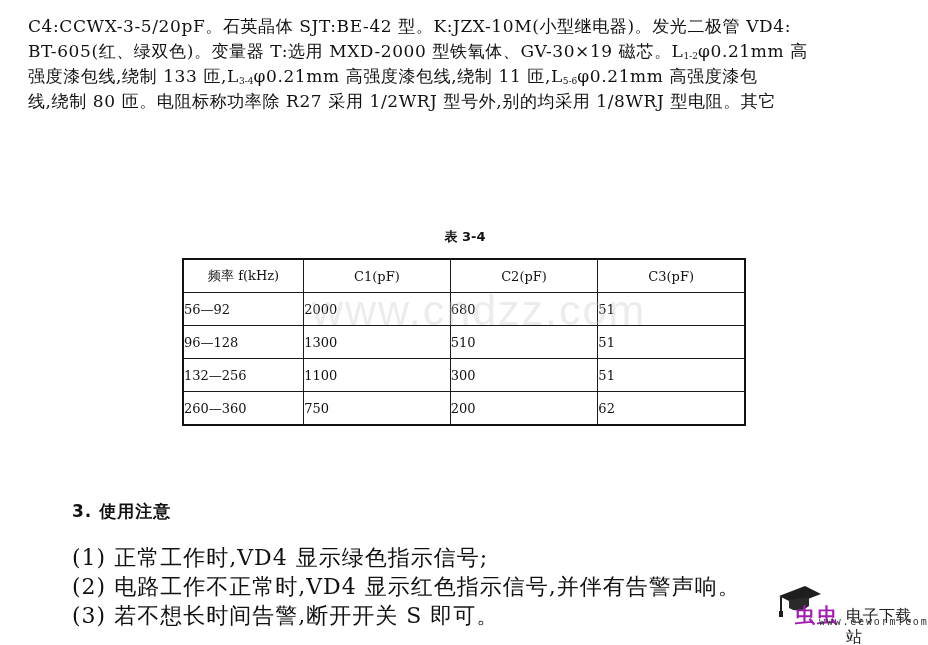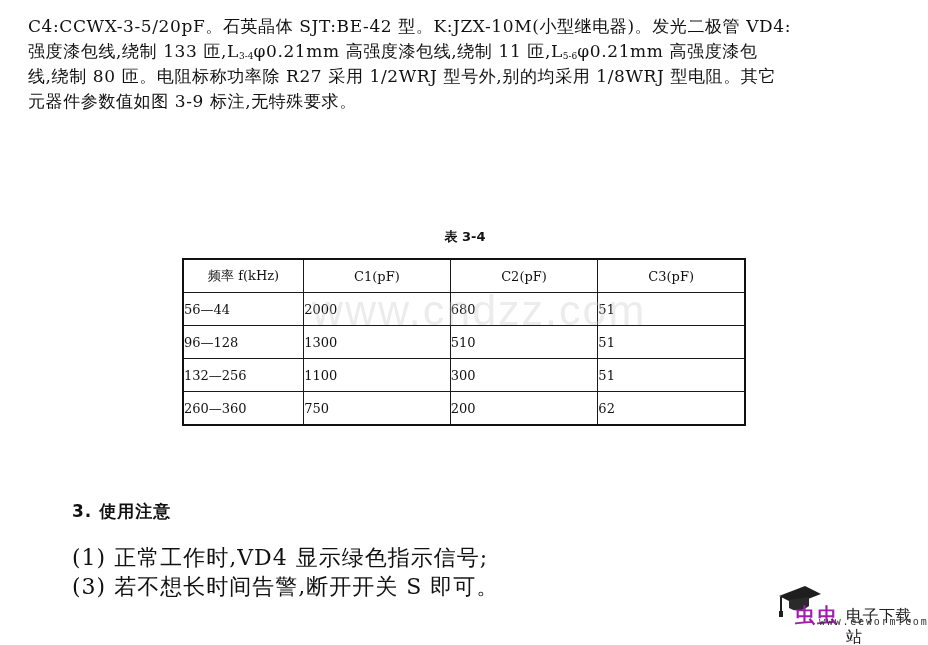--- a/index.html
+++ b/index.html
@@ -139,39 +139,39 @@
     font-size: 10px;
     color: #333;
     letter-spacing: 1.8px;
   }
 </style>
 </head>
 <body>
 
 <div class="para" style="top:14px;">
   <span class="line">C4:CCWX-3-5/20pF。石英晶体 SJT:BE-42 型。K:JZX-10M(小型继电器)。发光二极管 VD4:</span>
+  <span class="line"><span>BT-605(红、绿双色)。变量器 T:选用 MXD-2000 型铁氧体、GV-30×19 磁芯。</span><span>L</span><sub>1-2</sub><span>φ0.21mm 高</span></span>
   <span class="line"><span>强度漆包线,绕制 133 匝,</span><span>L</span><sub>3-4</sub><span>φ0.21mm 高强度漆包线,绕制 11 匝,</span><span>L</span><sub>5-6</sub><span>φ0.21mm 高强度漆包</span></span>
   <span class="line">线,绕制 80 匝。电阻标称功率除 R27 采用 1/2WRJ 型号外,别的均采用 1/8WRJ 型电阻。其它</span>
-  <span class="line">元器件参数值如图 3-9 标注,无特殊要求。</span>
 </div>
 
 <div class="table-caption">表 3-4</div>
 
 <table class="data-table">
   <thead>
     <tr>
       <th>频率 f(kHz)</th>
       <th>C1(pF)</th>
       <th>C2(pF)</th>
       <th>C3(pF)</th>
     </tr>
   </thead>
   <tbody>
     <tr>
-      <td>56—44</td>
+      <td>56—92</td>
       <td>2000</td>
       <td>680</td>
       <td>51</td>
     </tr>
     <tr>
       <td>96—128</td>
       <td>1300</td>
       <td>510</td>
       <td>51</td>
     </tr>
@@ -189,20 +189,21 @@
     </tr>
   </tbody>
 </table>
 
 <div class="watermark">www.cndzz.com</div>
 
 <div class="section-heading">3. 使用注意</div>
 
 <div class="notes">
   <div>(1) 正常工作时,VD4 显示绿色指示信号;</div>
+  <div>(2) 电路工作不正常时,VD4 显示红色指示信号,并伴有告警声响。</div>
   <div>(3) 若不想长时间告警,断开开关 S 即可。</div>
 </div>
 
 <div class="logo">
   <svg class="logo-cap" width="48" height="34" viewBox="0 0 48 34">
     <polygon points="4,12 30,2 46,10 20,20" fill="#1e1e1e"></polygon>
     <path d="M14,16 L14,24 Q24,30 34,22 L34,13" fill="#2a2a2a"></path>
     <line x1="6" y1="13" x2="6" y2="28" stroke="#1e1e1e" stroke-width="2"></line>
     <rect x="4" y="27" width="4" height="6" fill="#1e1e1e"></rect>
   </svg>

